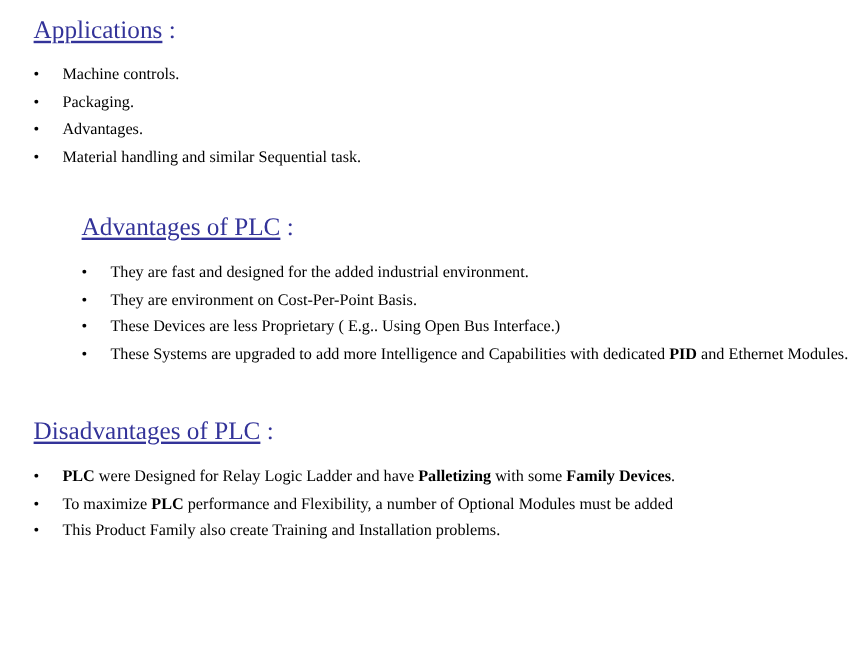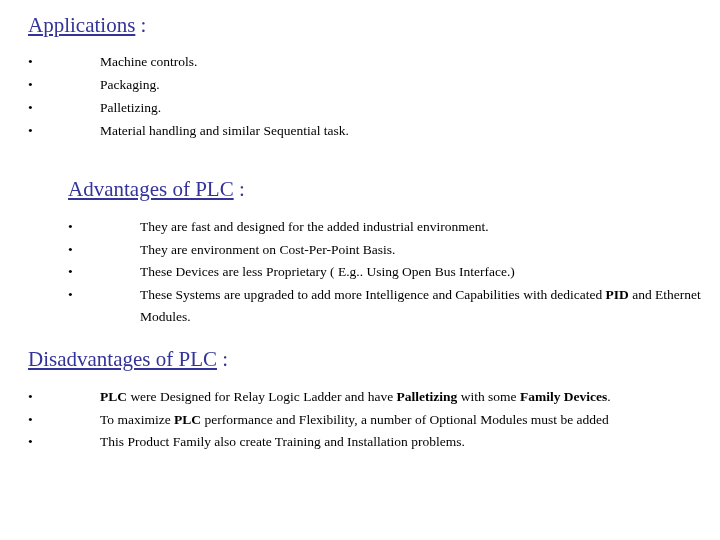--- a/index.html
+++ b/index.html
@@ -75,21 +75,20 @@
     left: 28px;
     top: 0;
     width: 10px;
     font-family: "Liberation Serif", "DejaVu Serif", serif;
     font-size: 13.5px;
     line-height: 22.5px;
     color: #000000;
   }
   .bullet-item .bullet-text {
     display: block;
-    margin-left: 48px;
   }
 
   
   #list-applications   { margin-top: 12px; }
   #list-applications .bullet-item { line-height: 23px; }
   #list-applications .bullet-item .bullet-marker { line-height: 23px; }
 
   #list-advantages     { margin-top: 14px; }
   #list-advantages .bullet-item { line-height: 22.5px; }
   #list-advantages .bullet-item .bullet-marker { line-height: 22.5px; }
@@ -113,21 +112,21 @@
       <li class="bullet-item">
         <span class="bullet-marker">•</span>
         <span class="bullet-text">Machine controls.</span>
       </li>
       <li class="bullet-item">
         <span class="bullet-marker">•</span>
         <span class="bullet-text">Packaging.</span>
       </li>
       <li class="bullet-item">
         <span class="bullet-marker">•</span>
-        <span class="bullet-text">Palletizing.</span>
+        <span class="bullet-text">Advantages.</span>
       </li>
       <li class="bullet-item">
         <span class="bullet-marker">•</span>
         <span class="bullet-text">Material handling and similar Sequential task.</span>
       </li>
     </ul>
   </div>
 
   <div class="section" id="section-advantages">
     <div class="section-heading">

